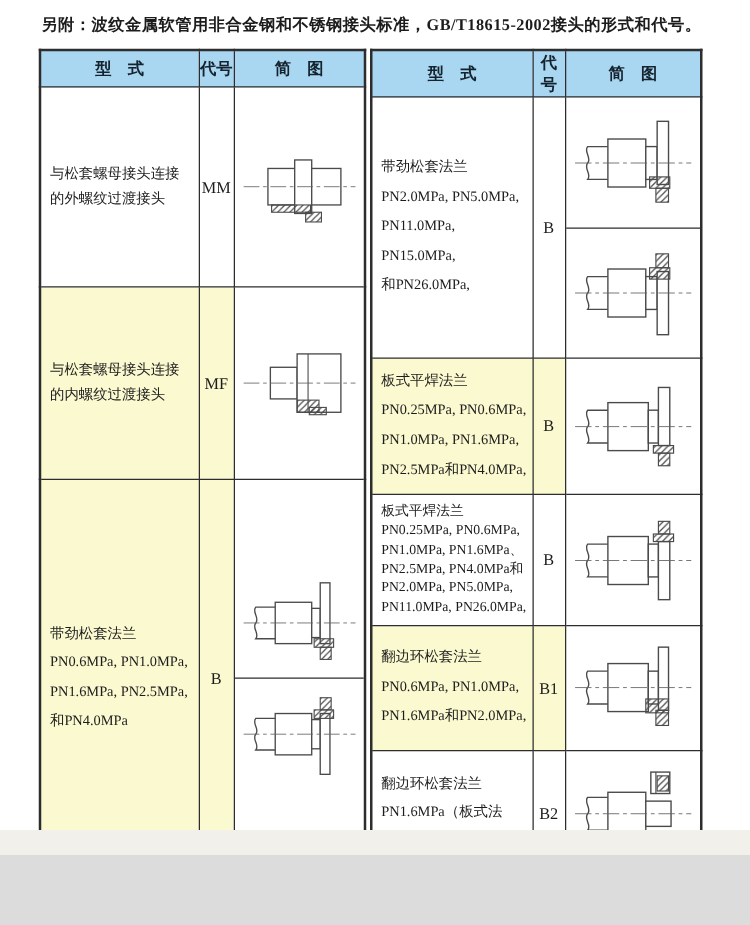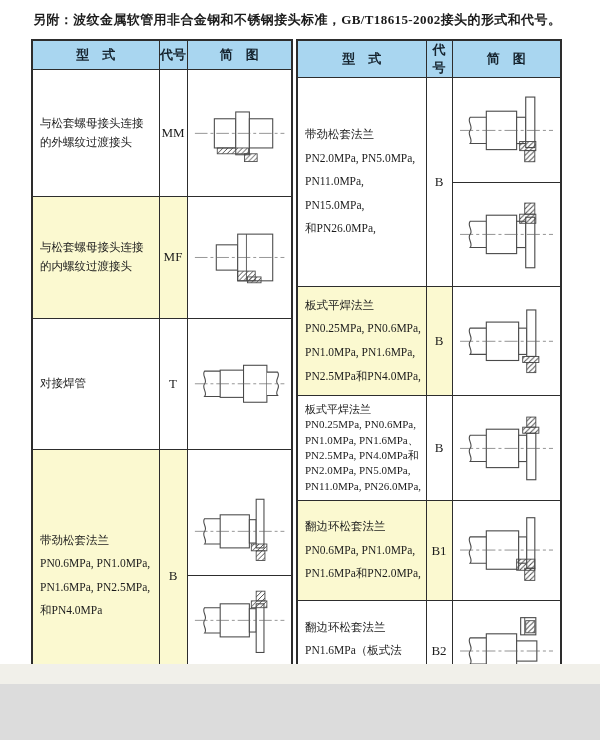--- a/index.html
+++ b/index.html
@@ -91,37 +91,20 @@
                   <rect x="26" y="24" width="22" height="26" fill="#fff" stroke="#4a4a4a" stroke-width="1.1"></rect>
                   <rect x="48" y="13" width="36" height="48" fill="#fff" stroke="#4a4a4a" stroke-width="1.1"></rect>
                   <line x1="57" y1="13" x2="57" y2="61" stroke="#4a4a4a" stroke-width="0.9"></line>
                   <rect x="48" y="51" width="18" height="10" fill="url(#hh)" stroke="#4a4a4a" stroke-width="0.9"></rect>
                   <rect x="58" y="57" width="14" height="6" fill="url(#hh)" stroke="#4a4a4a" stroke-width="0.9"></rect>
                   <line x1="4" y1="37" x2="96" y2="37" stroke="#666" stroke-width="0.7" stroke-dasharray="13 3 3 3"></line>
                 </svg>
               </div>
             </td>
         </tr>
-        <tr class="hr5">
-          <td class="type">
-              <div class="tx">对接焊管</div>
-            </td>
-          <td class="code">T</td>
-          <td class="dcell">
-              <div class="dwg" style="height:91px">
-                <svg viewBox="0 0 100 74" preserveAspectRatio="xMidYMid meet">
-                  <path d="M30 24 H14 c-3.5 4 3.5 9 0 13 c-3.5 4 3.5 9 0 13 H30" fill="#fff" stroke="#4a4a4a" stroke-width="1.1"></path>
-                  <rect x="30" y="23" width="24" height="28" fill="#fff" stroke="#4a4a4a" stroke-width="1.1"></rect>
-                  <rect x="54" y="18" width="24" height="38" fill="#fff" stroke="#4a4a4a" stroke-width="1.1"></rect>
-                  <path d="M78 25 H89 c3.5 4 -3.5 8 0 12 c3.5 4 -3.5 8 0 12 H78" fill="#fff" stroke="#4a4a4a" stroke-width="1.1"></path>
-                  <line x1="4" y1="37" x2="96" y2="37" stroke="#666" stroke-width="0.7" stroke-dasharray="13 3 3 3"></line>
-                </svg>
-              </div>
-            </td>
-        </tr>
         <tr class="hr6 lh-loose">
           <td class="type hl">
               <div class="tx">带劲松套法兰
 PN0.6MPa, PN1.0MPa,
 PN1.6MPa, PN2.5MPa,
 和PN4.0MPa</div>
             </td>
           <td class="code hl">B</td>
           <td class="dcell">
             <div class="stack" style="height:177px">

